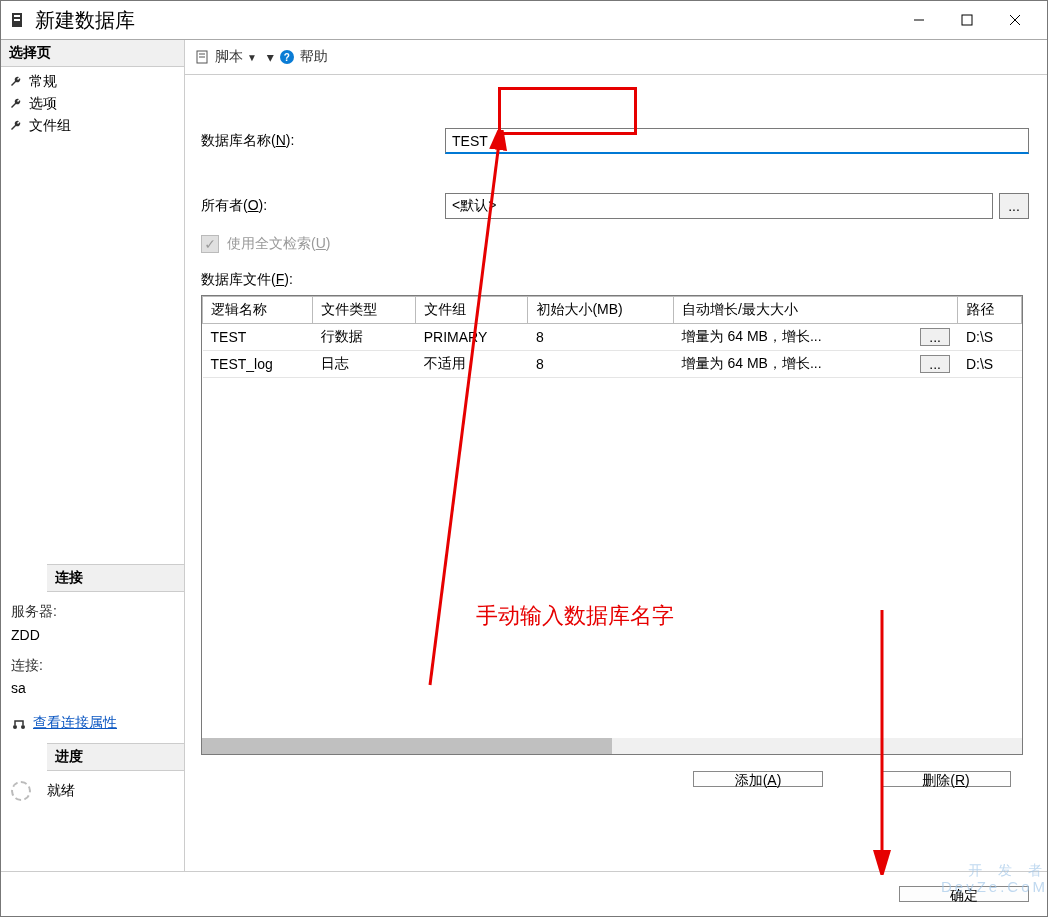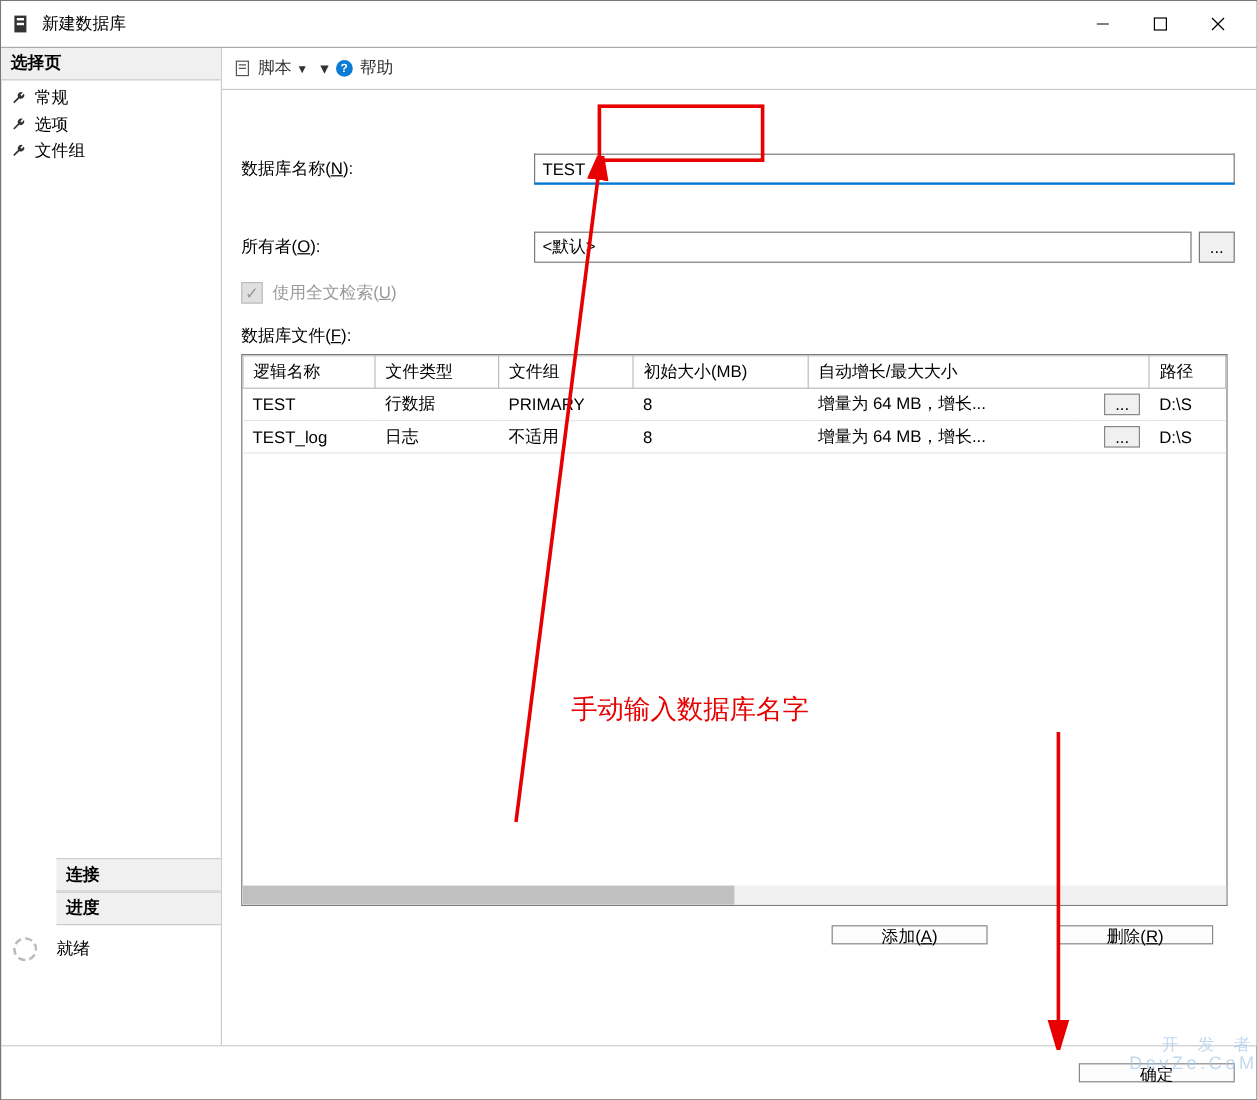--- a/index.html
+++ b/index.html
@@ -3,21 +3,21 @@
 <meta charset="utf-8">
 <style>
 * { box-sizing: border-box; margin: 0; padding: 0; font-family: "Microsoft YaHei", "SimSun", sans-serif; font-size: 14px; }
 body { background: #fff; width: 1048px; height: 917px; overflow: hidden; position: relative; }
 
 .window { width: 100%; height: 100%; background: #fff; border: 1px solid #777; display: flex; flex-direction: column; }
 
 .titlebar { height: 38px; display: flex; align-items: center; padding: 0 8px; background: #fff; }
 .titlebar .app-icon { width: 16px; height: 16px; margin-right: 10px; display: inline-block; }
 .titlebar .app-icon svg { width: 16px; height: 16px; }
-.titlebar .title { flex: 1; font-size: 14px; }
+.titlebar .title { flex: 1; font-size: 20px; }
 .titlebar .controls { display: flex; gap: 0; }
 .titlebar .controls .ctrl { width: 48px; height: 32px; display: flex; align-items: center; justify-content: center; font-size: 14px; cursor: pointer; }
 .titlebar .controls .ctrl svg { width: 12px; height: 12px; }
 
 .content { flex: 1; display: flex; border-top: 1px solid #aaa; }
 
 .sidebar { width: 260px; display: flex; flex-direction: column; border-right: 1px solid #ccc; }
 .sidebar-section { display: flex; flex-direction: column; }
 .sidebar-header { background: #f0f0f0; padding: 4px 8px; font-weight: bold; border-bottom: 1px solid #ccc; }
 .sidebar-header.bordered-top { border-top: 1px solid #ccc; margin-left: 46px; }
@@ -137,20 +137,34 @@
                 </svg></span>
             <span>文件组</span>
           </div>
         </div>
       </div>
 
       <div class="sidebar-flex-spacer"></div>
 
       <div class="sidebar-section">
         <div class="sidebar-header bordered-top">连接</div>
+        <div class="conn-body">
+          <div class="conn-label">服务器:</div>
+          <div>ZDD</div>
+          <div class="conn-label" style="margin-top:6px;">连接:</div>
+          <div>sa</div>
+          <div class="conn-link">
+            <span class="conn-icon"><svg viewBox="0 0 16 16">
+                  <circle cx="4" cy="12" r="2" fill="#333"></circle>
+                  <circle cx="12" cy="12" r="2" fill="#333"></circle>
+                  <path d="M4 10V6h8v4" stroke="#333" fill="none" stroke-width="1.5"></path>
+                </svg></span>
+            <span>查看连接属性</span>
+          </div>
+        </div>
       </div>
 
       <div class="sidebar-section">
         <div class="sidebar-header bordered-top">进度</div>
         <div class="progress-body">
           <span class="spinner"></span>
           <span>就绪</span>
         </div>
         <div style="height:60px;"></div>
       </div>
@@ -248,21 +262,21 @@
 
 <svg class="arrow-svg" style="left:400px; top:130px; width:120px; height:560px;">
   <defs>
       <marker id="ah1" markerWidth="10" markerHeight="10" refX="5" refY="3" orient="auto">
         <path d="M0,0 L10,3 L0,6 z" fill="#e60000"></path>
       </marker>
     </defs>
   <line x1="30" y1="555" x2="100" y2="5" stroke="#e60000" stroke-width="3" marker-end="url(#ah1)"></line>
 </svg>
 
-<div class="annotation-text" style="left:476px; top:576px;">手动输入数据库名字</div>
+<div class="annotation-text" style="left:476px; top:601px;">手动输入数据库名字</div>
 
 <svg class="arrow-svg" style="left:870px; top:610px; width:30px; height:265px;">
   <defs>
       <marker id="ah2" markerWidth="10" markerHeight="10" refX="5" refY="3" orient="auto">
         <path d="M0,0 L10,3 L0,6 z" fill="#e60000"></path>
       </marker>
     </defs>
   <line x1="12" y1="0" x2="12" y2="255" stroke="#e60000" stroke-width="3" marker-end="url(#ah2)"></line>
 </svg>
 

